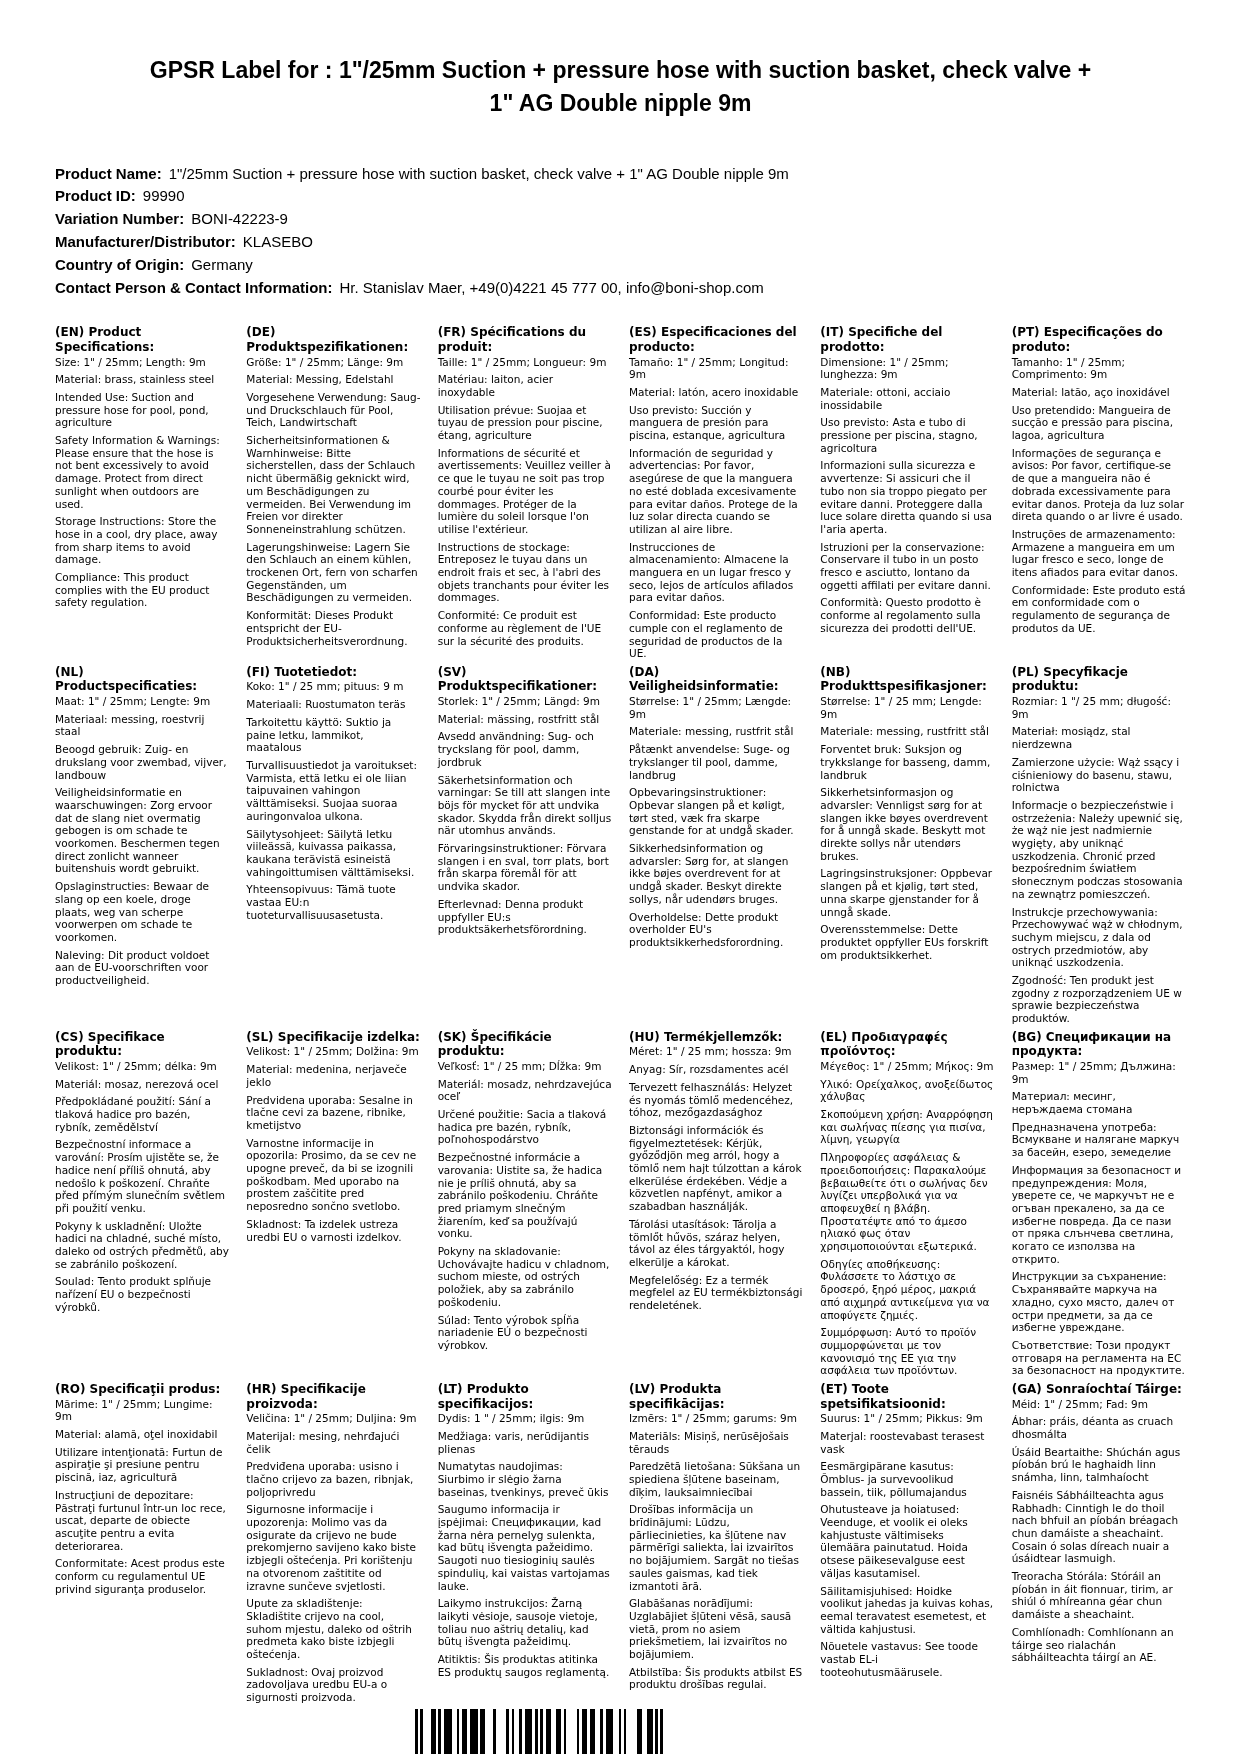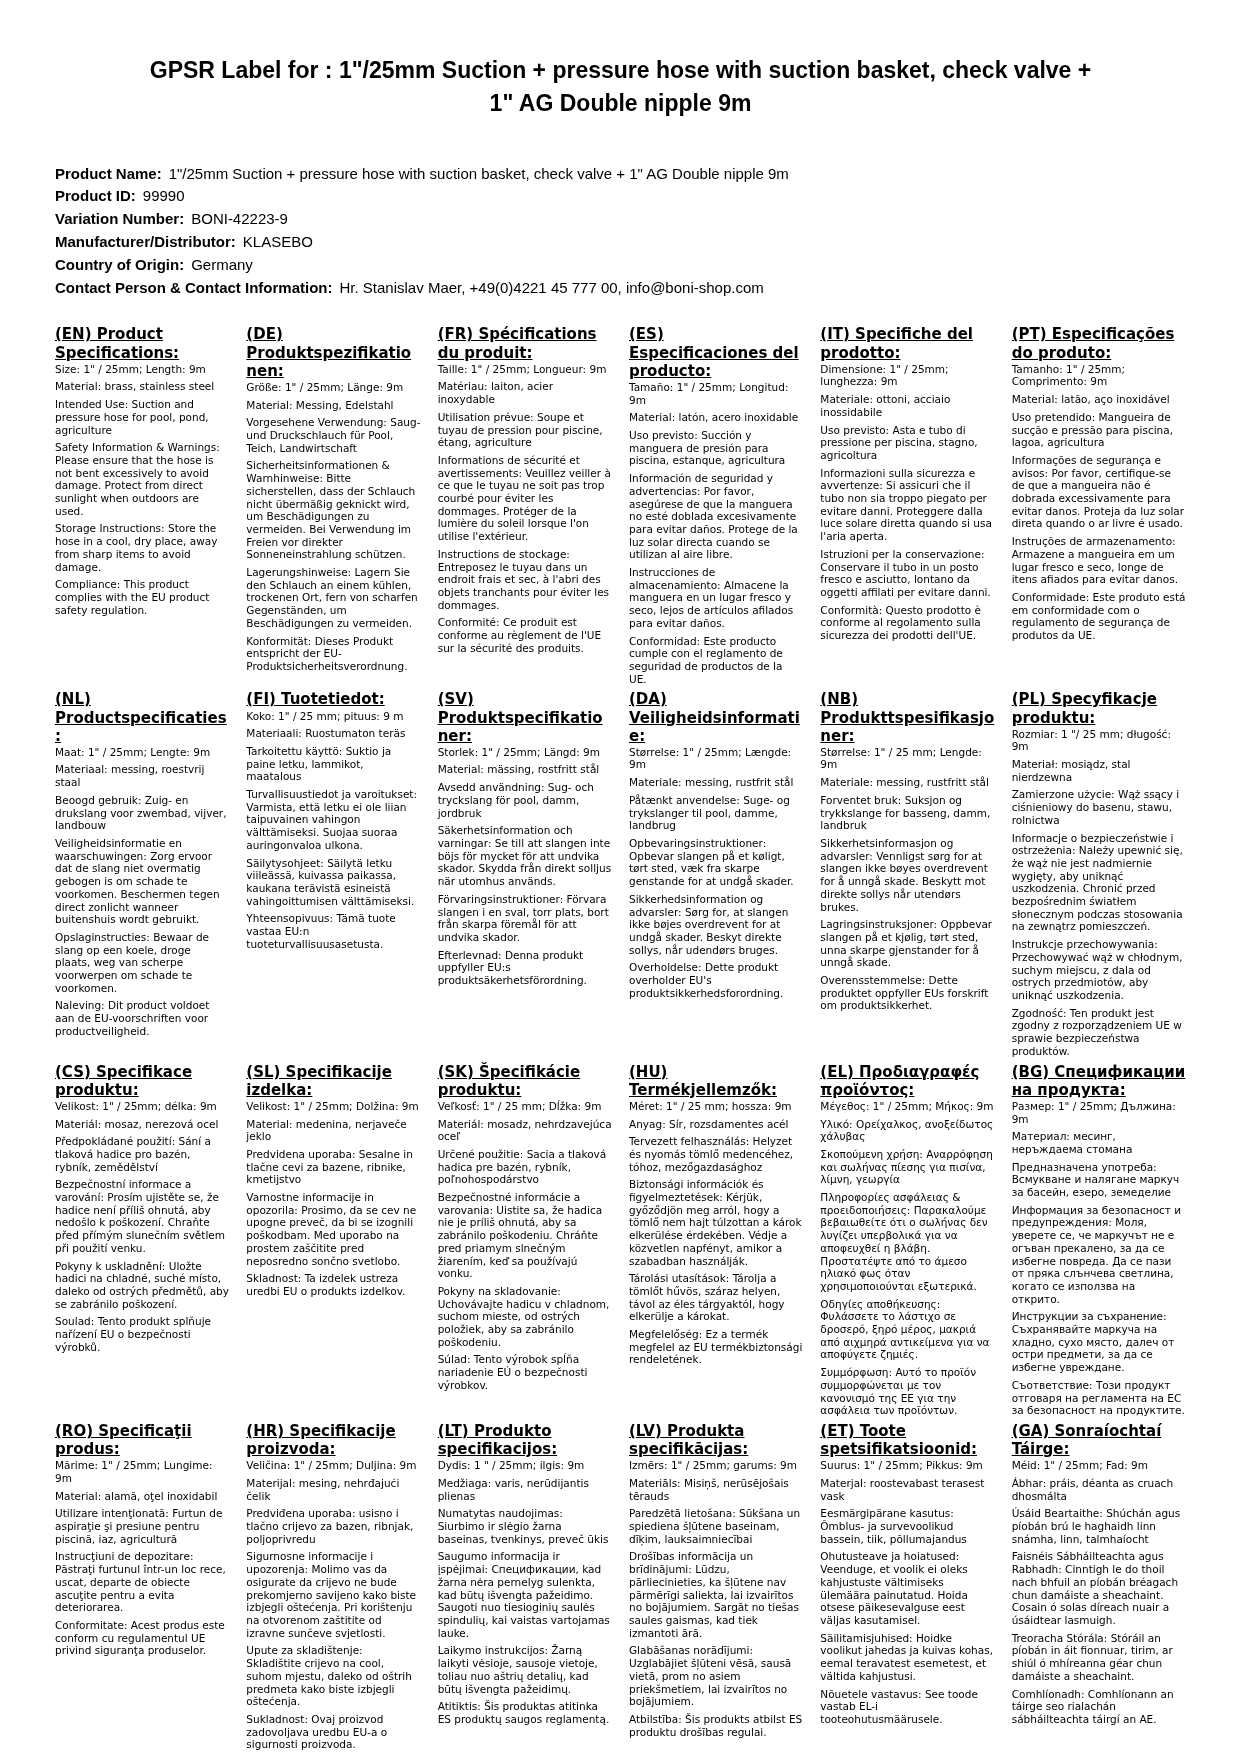--- a/index.html
+++ b/index.html
@@ -35,21 +35,21 @@
     grid-template-columns:repeat(6, 1fr);
     column-gap:17px;
     grid-template-rows:minmax(283px,auto) minmax(268px,auto) minmax(288px,auto) auto;
   }
   .lang-block {
     font-size:10.5px;
     line-height:1.21;
     overflow-wrap:break-word;
     word-break:break-word;
   }
-  .lang-heading { font-size:15px; font-weight:bold; margin:0 0 1px 0;text-decoration:underline; }
+  .lang-heading { font-size:12px; font-weight:bold; margin:0 0 1px 0; }
   .lang-p { margin:0 0 5px 0; }
   .bottom-group {
     margin-top:auto;
     margin-left:340px;
     margin-bottom:196px;
     width:276px;
   }
   .barcode { display:flex; flex-direction:column; }
   #barcode-bars { width:248px; height:66px; margin-left:20px; }
   #barcode-bars rect { fill:#000; shape-rendering:crispEdges; }
@@ -113,21 +113,21 @@
         <p class="lang-p">Vorgesehene Verwendung: Saug- und Druckschlauch für Pool, Teich, Landwirtschaft</p>
         <p class="lang-p">Sicherheitsinformationen &amp; Warnhinweise: Bitte sicherstellen, dass der Schlauch nicht übermäßig geknickt wird, um Beschädigungen zu vermeiden. Bei Verwendung im Freien vor direkter Sonneneinstrahlung schützen.</p>
         <p class="lang-p">Lagerungshinweise: Lagern Sie den Schlauch an einem kühlen, trockenen Ort, fern von scharfen Gegenständen, um Beschädigungen zu vermeiden.</p>
         <p class="lang-p">Konformität: Dieses Produkt entspricht der EU-Produktsicherheitsverordnung.</p>
       </section>
 
   <section class="lang-block">
     <h3 class="lang-heading">(FR) Spécifications du produit:</h3>
   <p class="lang-p">Taille: 1" / 25mm; Longueur: 9m</p>
         <p class="lang-p">Matériau: laiton, acier inoxydable</p>
-        <p class="lang-p">Utilisation prévue: Soupe et tuyau de pression pour piscine, étang, agriculture</p>
+        <p class="lang-p">Utilisation prévue: Suojaa et tuyau de pression pour piscine, étang, agriculture</p>
         <p class="lang-p">Informations de sécurité et avertissements: Veuillez veiller à ce que le tuyau ne soit pas trop courbé pour éviter les dommages. Protéger de la lumière du soleil lorsque l'on utilise l'extérieur.</p>
         <p class="lang-p">Instructions de stockage: Entreposez le tuyau dans un endroit frais et sec, à l'abri des objets tranchants pour éviter les dommages.</p>
         <p class="lang-p">Conformité: Ce produit est conforme au règlement de l'UE sur la sécurité des produits.</p>
       </section>
 
   <section class="lang-block">
     <h3 class="lang-heading">(ES) Especificaciones del producto:</h3>
   <p class="lang-p">Tamaño: 1" / 25mm; Longitud: 9m</p>
         <p class="lang-p">Material: latón, acero inoxidable</p>
         <p class="lang-p">Uso previsto: Succión y manguera de presión para piscina, estanque, agricultura</p>
@@ -225,21 +225,21 @@
         <p class="lang-p">Pokyny k uskladnění: Uložte hadici na chladné, suché místo, daleko od ostrých předmětů, aby se zabránilo poškození.</p>
         <p class="lang-p">Soulad: Tento produkt splňuje nařízení EU o bezpečnosti výrobků.</p>
       </section>
 
   <section class="lang-block">
     <h3 class="lang-heading">(SL) Specifikacije izdelka:</h3>
   <p class="lang-p">Velikost: 1" / 25mm; Dolžina: 9m</p>
         <p class="lang-p">Material: medenina, nerjaveče jeklo</p>
         <p class="lang-p">Predvidena uporaba: Sesalne in tlačne cevi za bazene, ribnike, kmetijstvo</p>
         <p class="lang-p">Varnostne informacije in opozorila: Prosimo, da se cev ne upogne preveč, da bi se izognili poškodbam. Med uporabo na prostem zaščitite pred neposredno sončno svetlobo.</p>
-        <p class="lang-p">Skladnost: Ta izdelek ustreza uredbi EU o produkts izdelkov.</p>
+        <p class="lang-p">Skladnost: Ta izdelek ustreza uredbi EU o varnosti izdelkov.</p>
       </section>
 
   <section class="lang-block">
     <h3 class="lang-heading">(SK) Špecifikácie produktu:</h3>
   <p class="lang-p">Veľkosť: 1" / 25 mm; Dĺžka: 9m</p>
         <p class="lang-p">Materiál: mosadz, nehrdzavejúca oceľ</p>
         <p class="lang-p">Určené použitie: Sacia a tlaková hadica pre bazén, rybník, poľnohospodárstvo</p>
         <p class="lang-p">Bezpečnostné informácie a varovania: Uistite sa, že hadica nie je príliš ohnutá, aby sa zabránilo poškodeniu. Chráňte pred priamym slnečným žiarením, keď sa používajú vonku.</p>
         <p class="lang-p">Pokyny na skladovanie: Uchovávajte hadicu v chladnom, suchom mieste, od ostrých položiek, aby sa zabránilo poškodeniu.</p>
         <p class="lang-p">Súlad: Tento výrobok spĺňa nariadenie EÚ o bezpečnosti výrobkov.</p>

